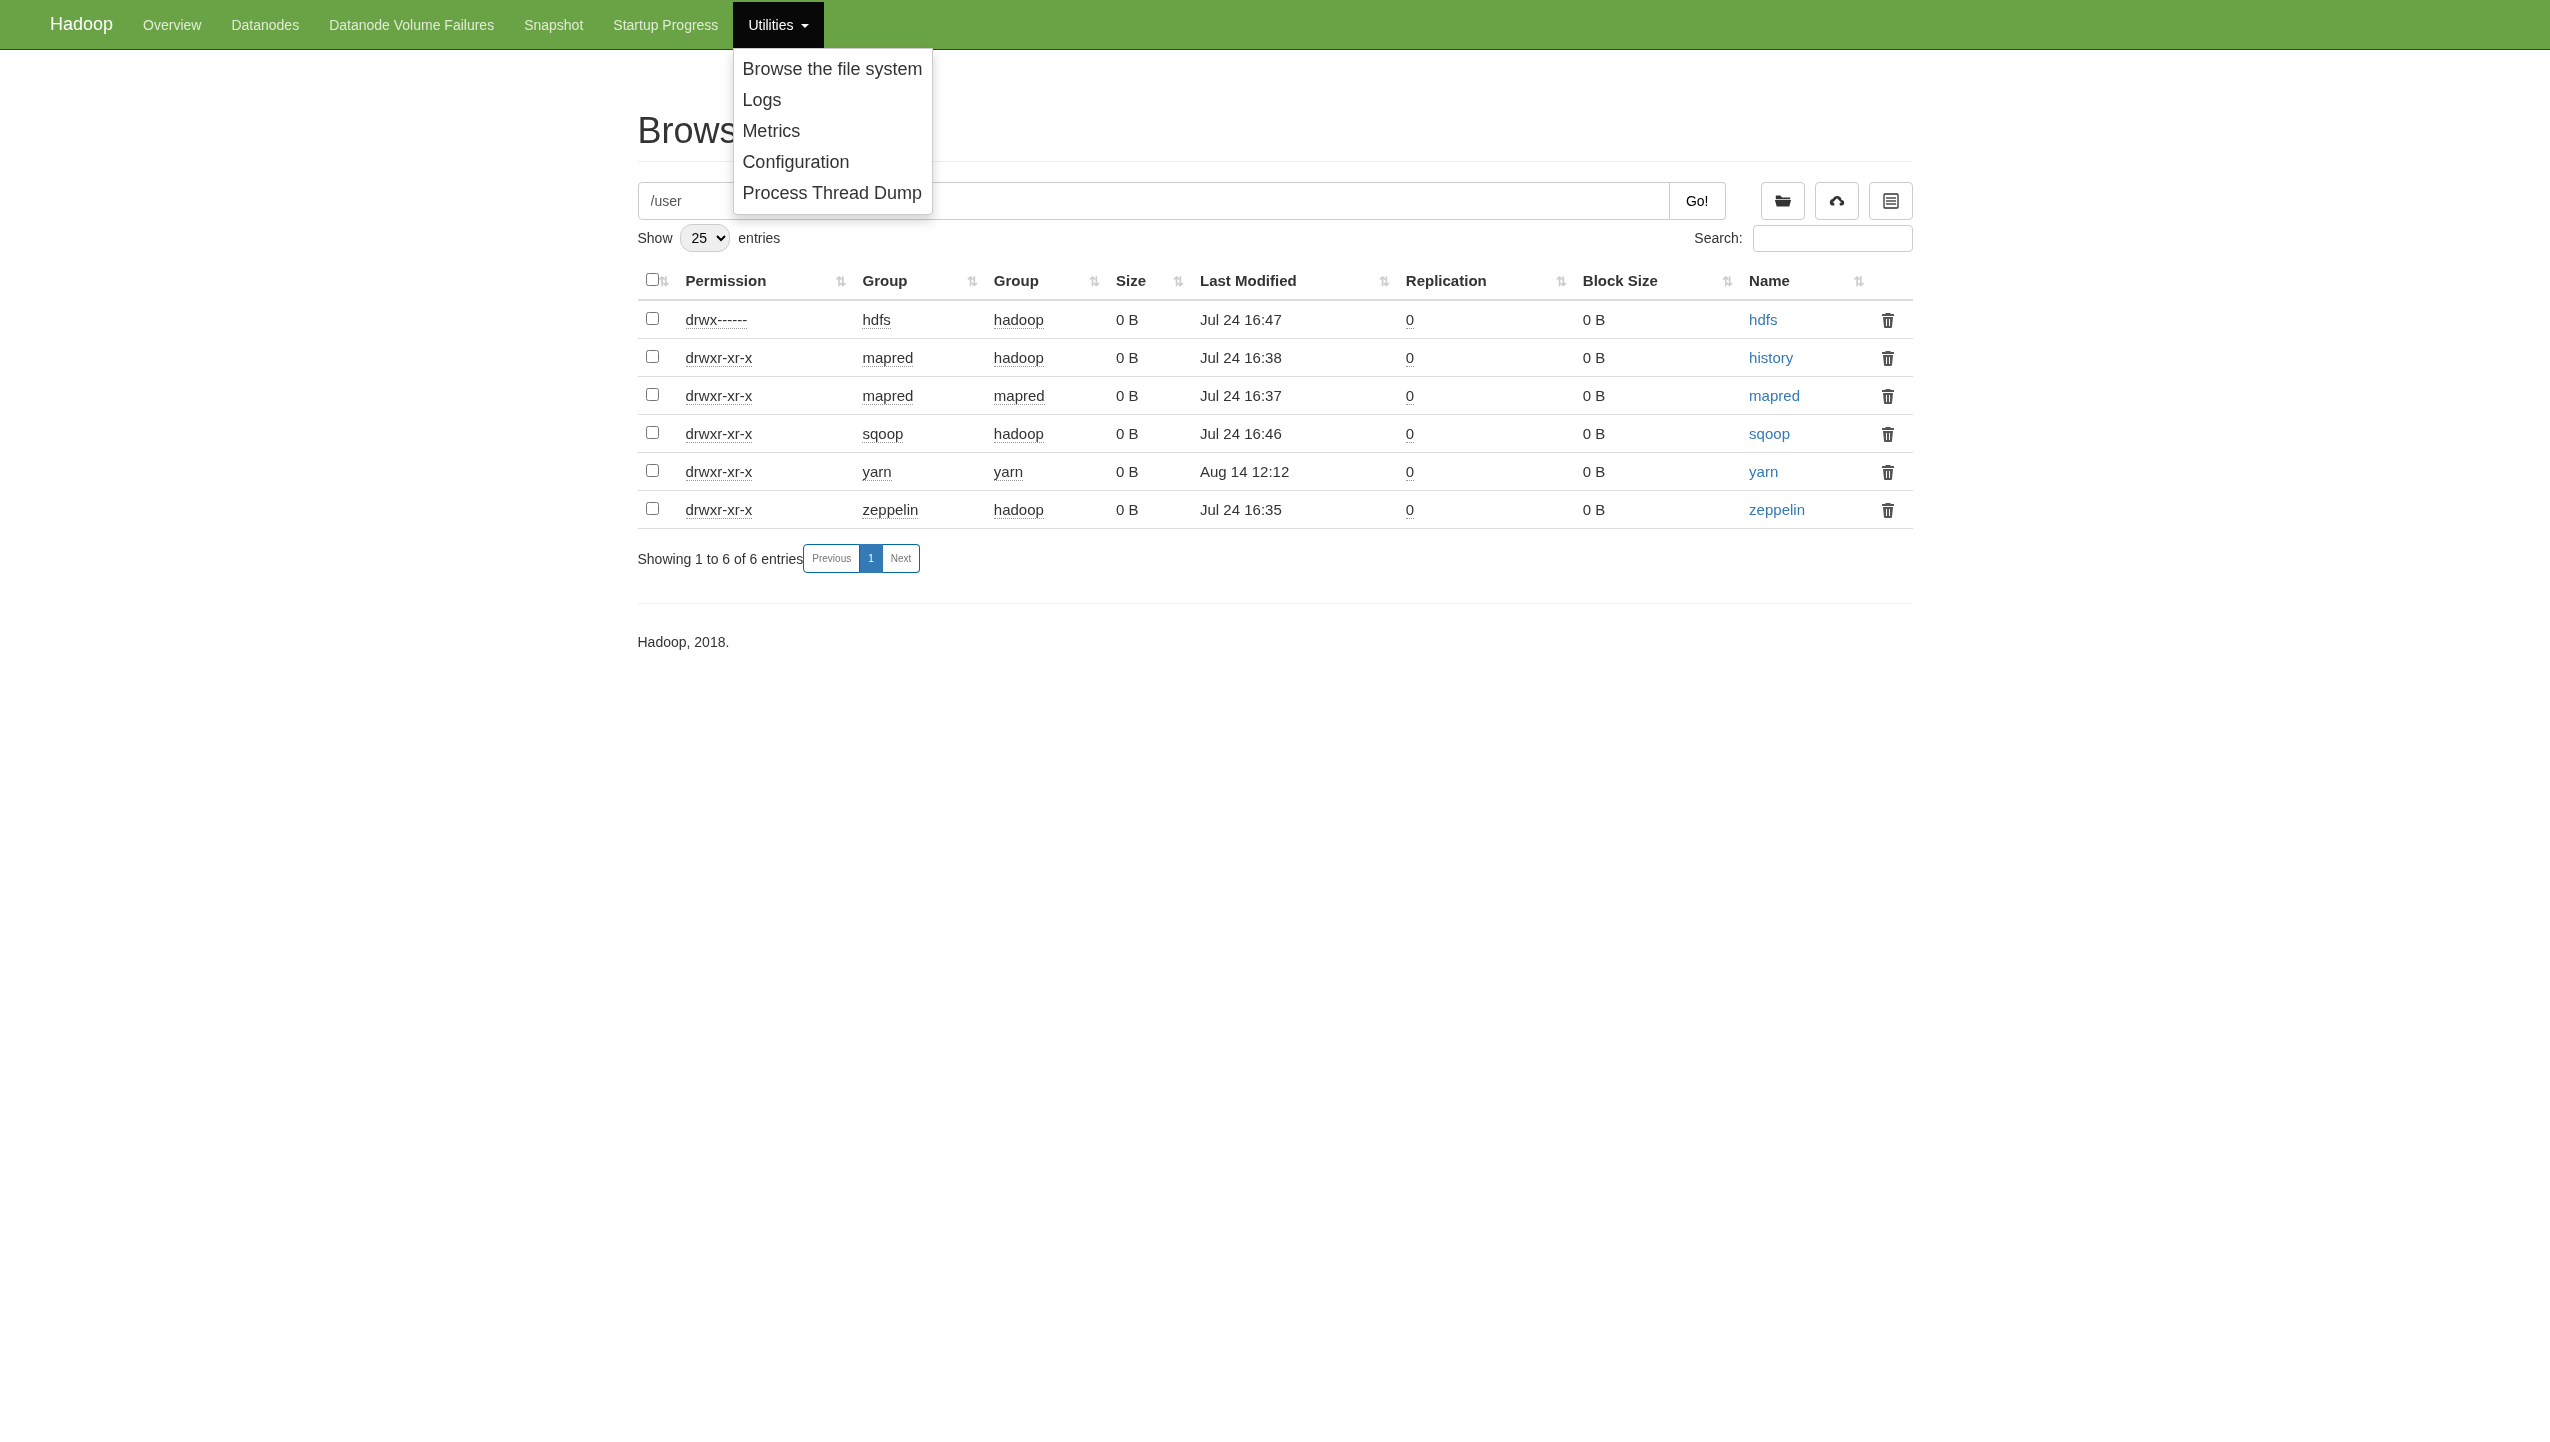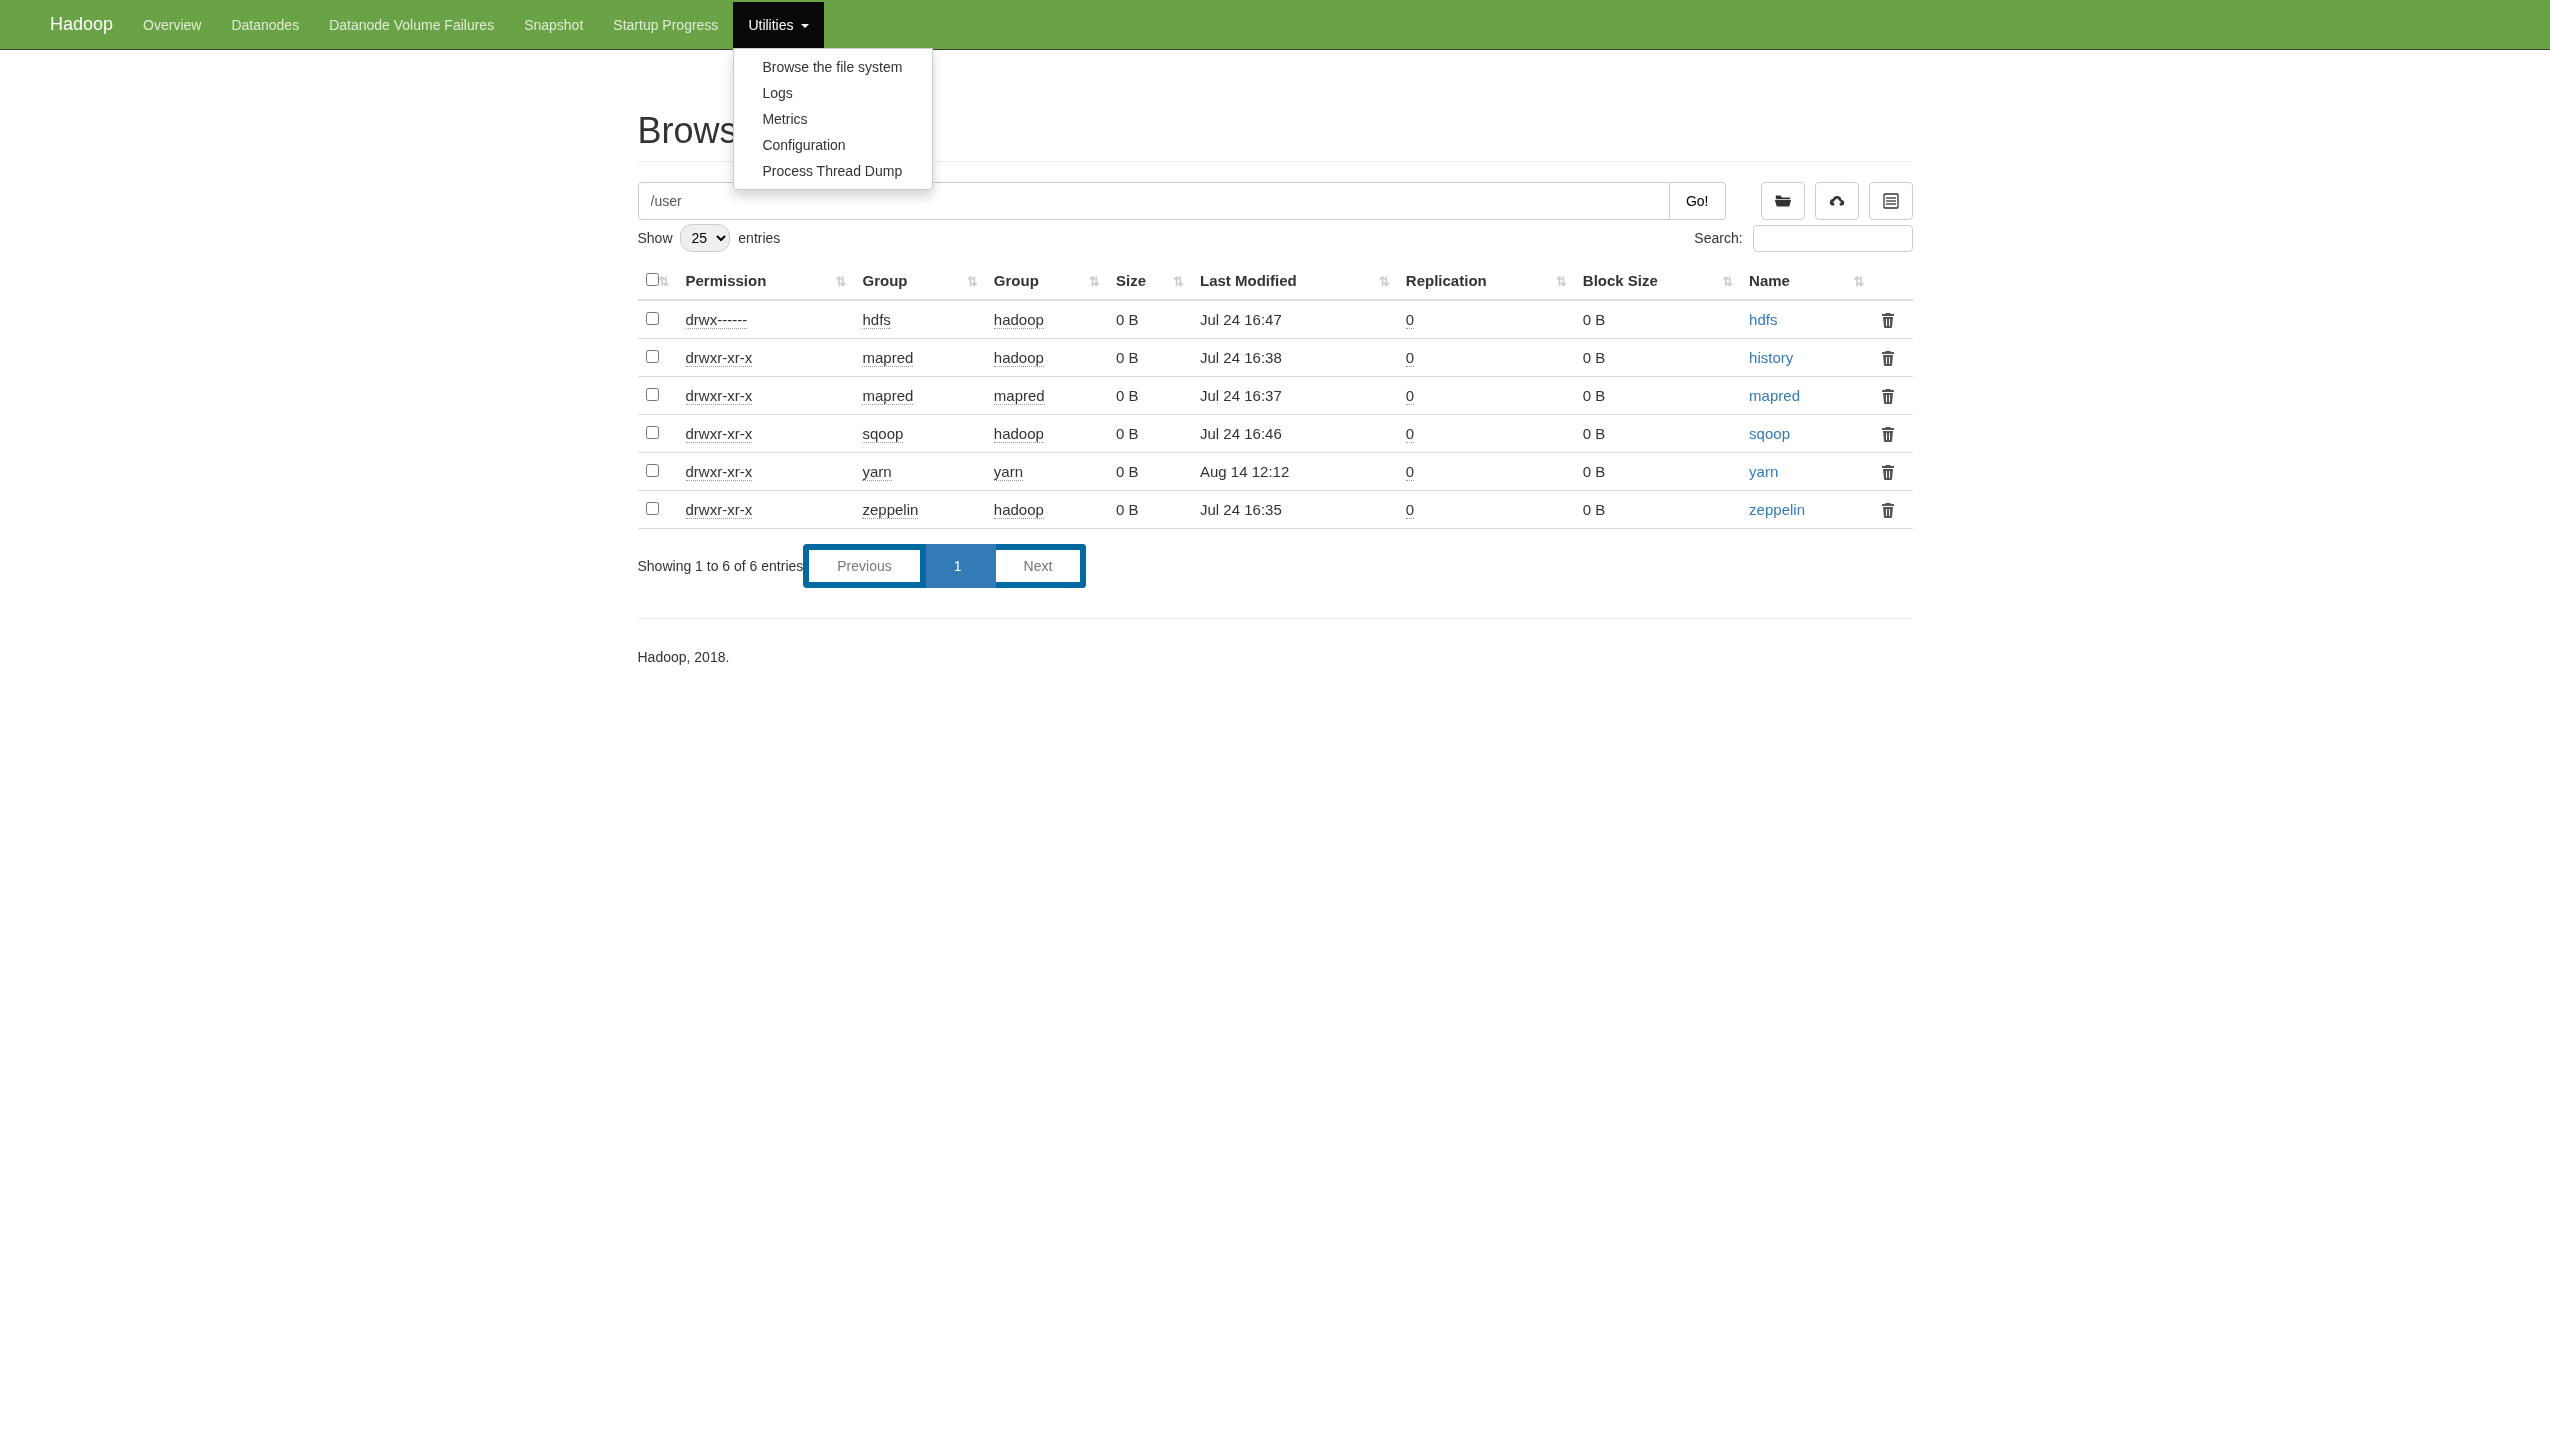--- a/index.html
+++ b/index.html
@@ -54,24 +54,24 @@
     background: #fff;
     border: 1px solid #ccc;
     border-radius: 0 0 4px 4px;
     box-shadow: 0 6px 12px rgba(0,0,0,.175);
     min-width: 200px;
     padding: 5px 0;
     z-index: 1000;
   }
   .dropdown-menu a {
     display: block;
-    padding: 5px 28px;
+    padding: 5px 8px;
     color: #333;
     text-decoration: none;
-    font-size: 14px;
+    font-size: 18px;
     white-space: nowrap;
   }
   .container {
     max-width: 1305px;
     margin: 0 auto;
     padding: 0 15px;
   }
   .page-header {
     padding: 40px 0 9px;
     margin: 20px 0 20px;
@@ -190,27 +190,27 @@
     display: flex;
     justify-content: flex-start;
     align-items: center;
     margin-bottom: 30px;
   }
   .pagination {
     display: flex;
     border-radius: 4px;
   }
   .pagination a {
-    padding: 8px 28px;
-    border: 6px solid #0369a1;
+    padding: 8px 8px;
+    border: 1px solid #0369a1;
     text-decoration: none;
     color: #777;
     background: #fff;
     cursor: pointer;
-    font-size: 14px;
+    font-size: 10px;
   }
   .pagination a:first-child { border-radius: 4px 0 0 4px; }
   .pagination a:last-child { border-radius: 0 4px 4px 0; border-left: 0;}
   .pagination a.active {
     background: #337ab7;
     color: #fff;
     border-color: #337ab7;
     border-left: 0;
   }
   hr { border: 0; border-top: 1px solid #eee; margin: 20px 0; }

